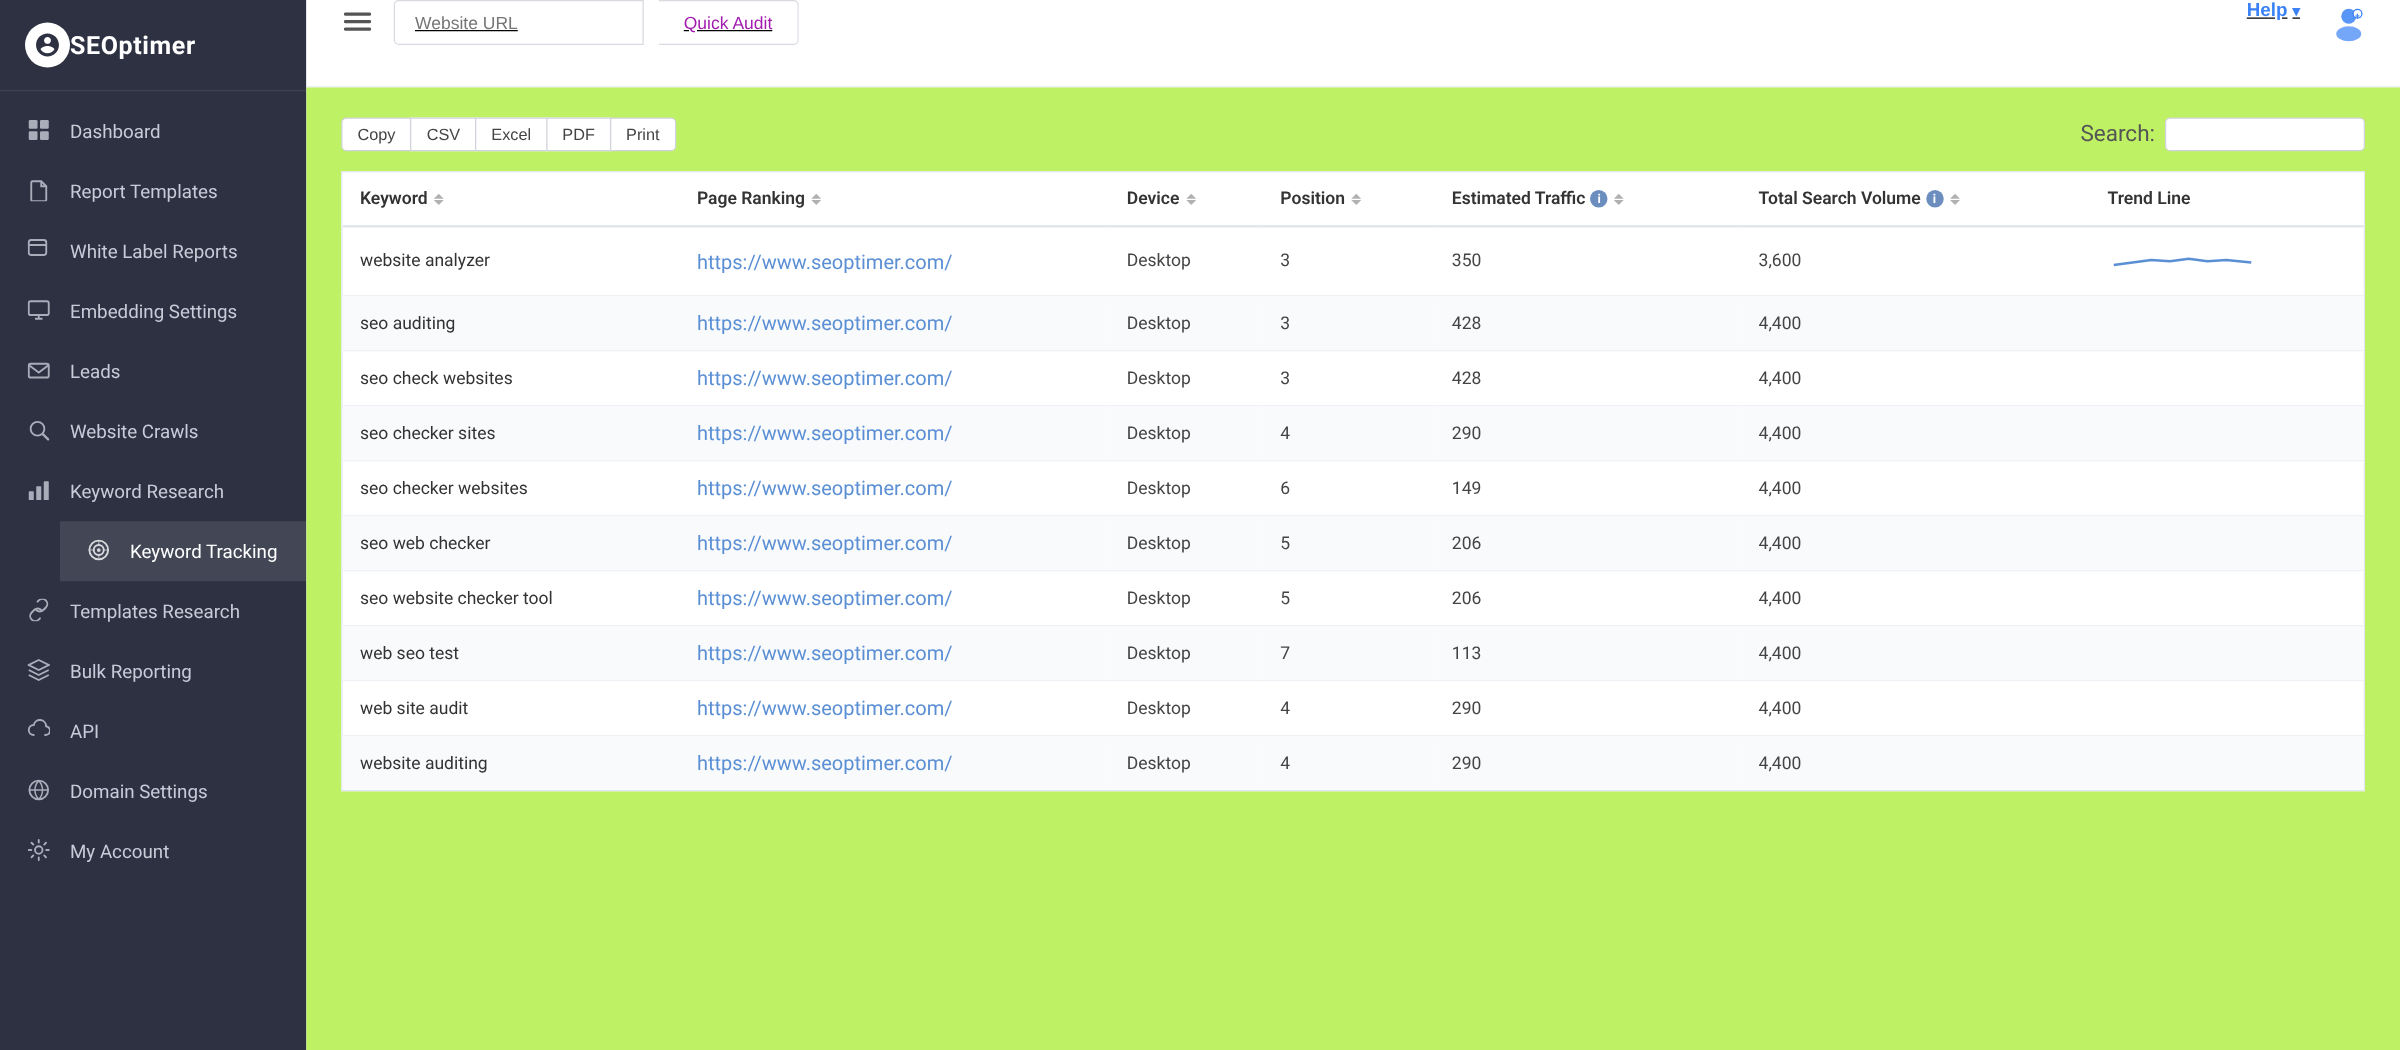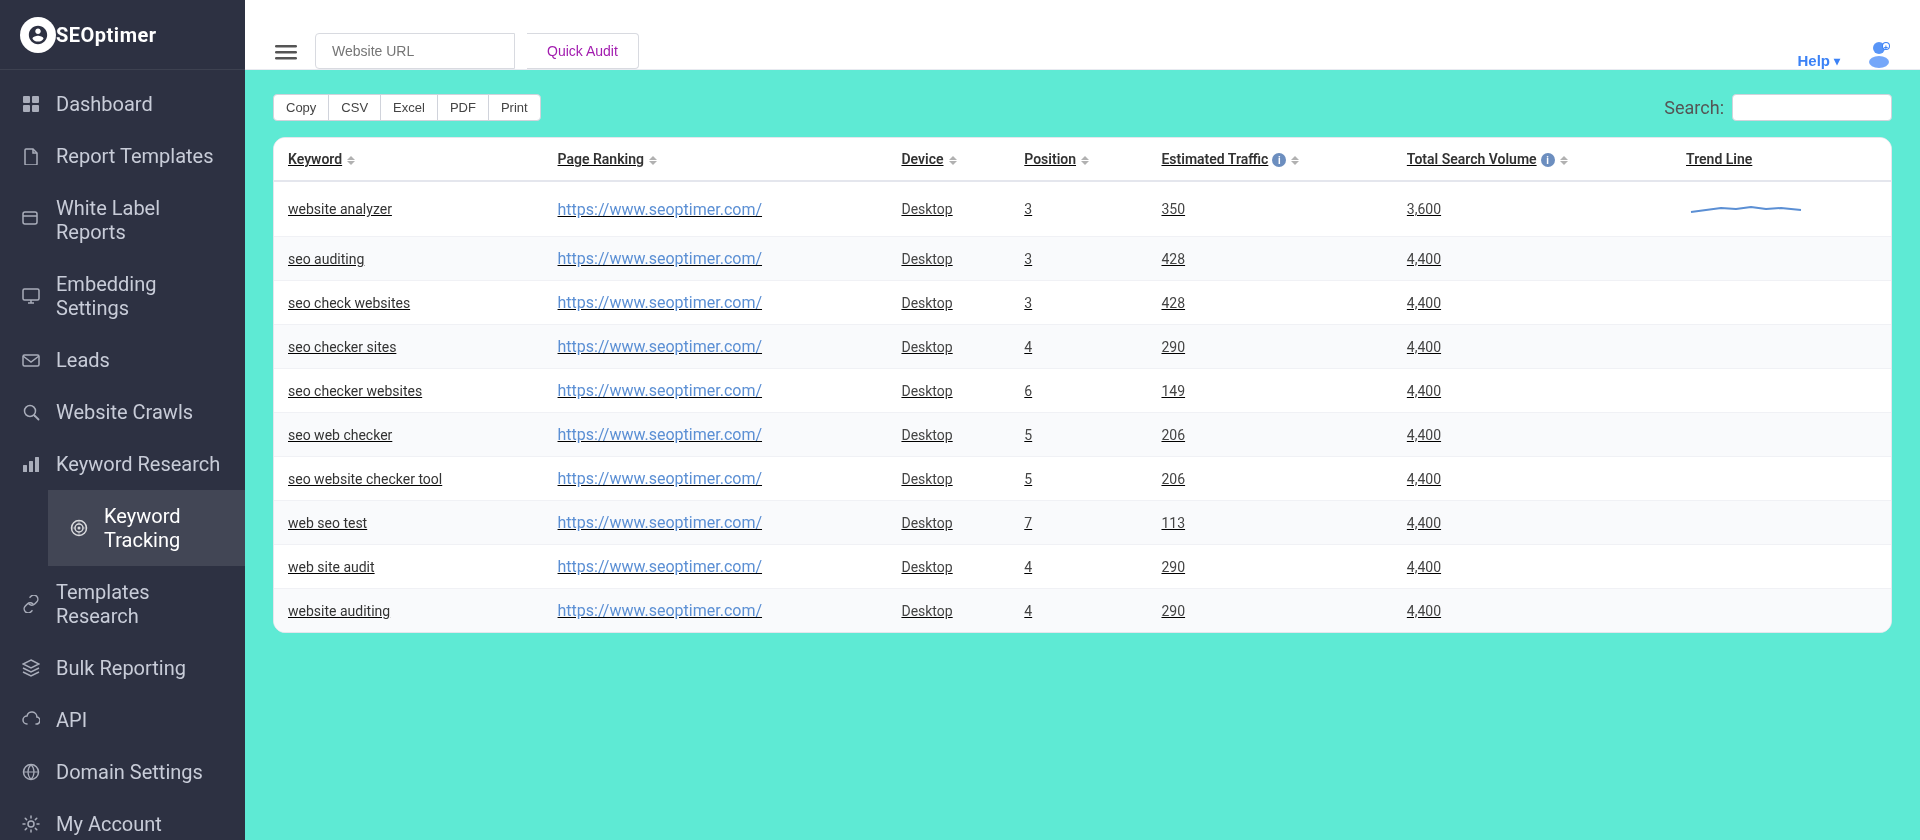--- a/index.html
+++ b/index.html
@@ -33,45 +33,46 @@
     .logo-icon svg { width: 22px; height: 22px; }
     .logo-text {
       font-size: 20px; font-weight: 700; color: #fff; letter-spacing: 0.5px;
     }
     .sidebar-nav { padding: 8px 0; flex: 1; }
     .sidebar-item {
       display: flex; align-items: center; gap: 14px;
       padding: 14px 22px;
       color: #c8ccd8;
       cursor: pointer;
-      font-size: 20px;
+      font-size: 15px;
       transition: background 0.15s;
       text-decoration: none;
     }
     .sidebar-item.active { background: rgba(255,255,255,0.1); color: #fff; margin-left: 48px; }
     .sidebar-item-icon { width: 20px; height: 20px; flex-shrink: 0; opacity: 0.8; }
 
     
     #main {
       flex: 1;
       display: flex;
       flex-direction: column;
       overflow: hidden;
     }
 
     
     #header {
       background: #fff;
       border-bottom: 1px solid #e8eaf0;
       display: flex;
-      align-items: flex-end;
+      align-items: flex-start;
       padding: 0 24px;
       height: 70px;
       gap: 12px;
       flex-shrink: 0;
+      text-decoration: underline;
     }
     #hamburger-btn {
       cursor: pointer;
       padding: 6px;
       color: #555;
       display: flex; align-items: center; justify-content: center;
     }
     #url-input {
       border: 1px solid #d8dae0;
       border-radius: 4px 0 0 4px;
@@ -105,21 +106,21 @@
       cursor: pointer;
       display: flex; align-items: center; justify-content: center;
       margin-left: 10px;
     }
 
     
     #content {
       flex: 1;
       overflow-y: auto;
       padding: 24px 28px;
-      background: #5eead4;
+      background: #bef264;
     }
 
     
     .table-controls {
       display: flex;
       align-items: center;
       gap: 0;
       margin-bottom: 16px;
     }
     .table-btn {
@@ -148,24 +149,23 @@
       border-radius: 4px;
       padding: 5px 10px;
       font-size: 13px;
       width: 160px;
       outline: none;
     }
 
     
     .data-table-wrapper {
       background: #fff;
-      border-radius: 12px;
+      border-radius: 0;
       border: 1px solid #e4e6ed;
       overflow: hidden;
-      text-decoration: underline;
     }
     table {
       width: 100%;
       border-collapse: collapse;
       font-size: 14px;
     }
     thead tr {
       background: #fff;
       border-bottom: 2px solid #e4e6ed;
     }

